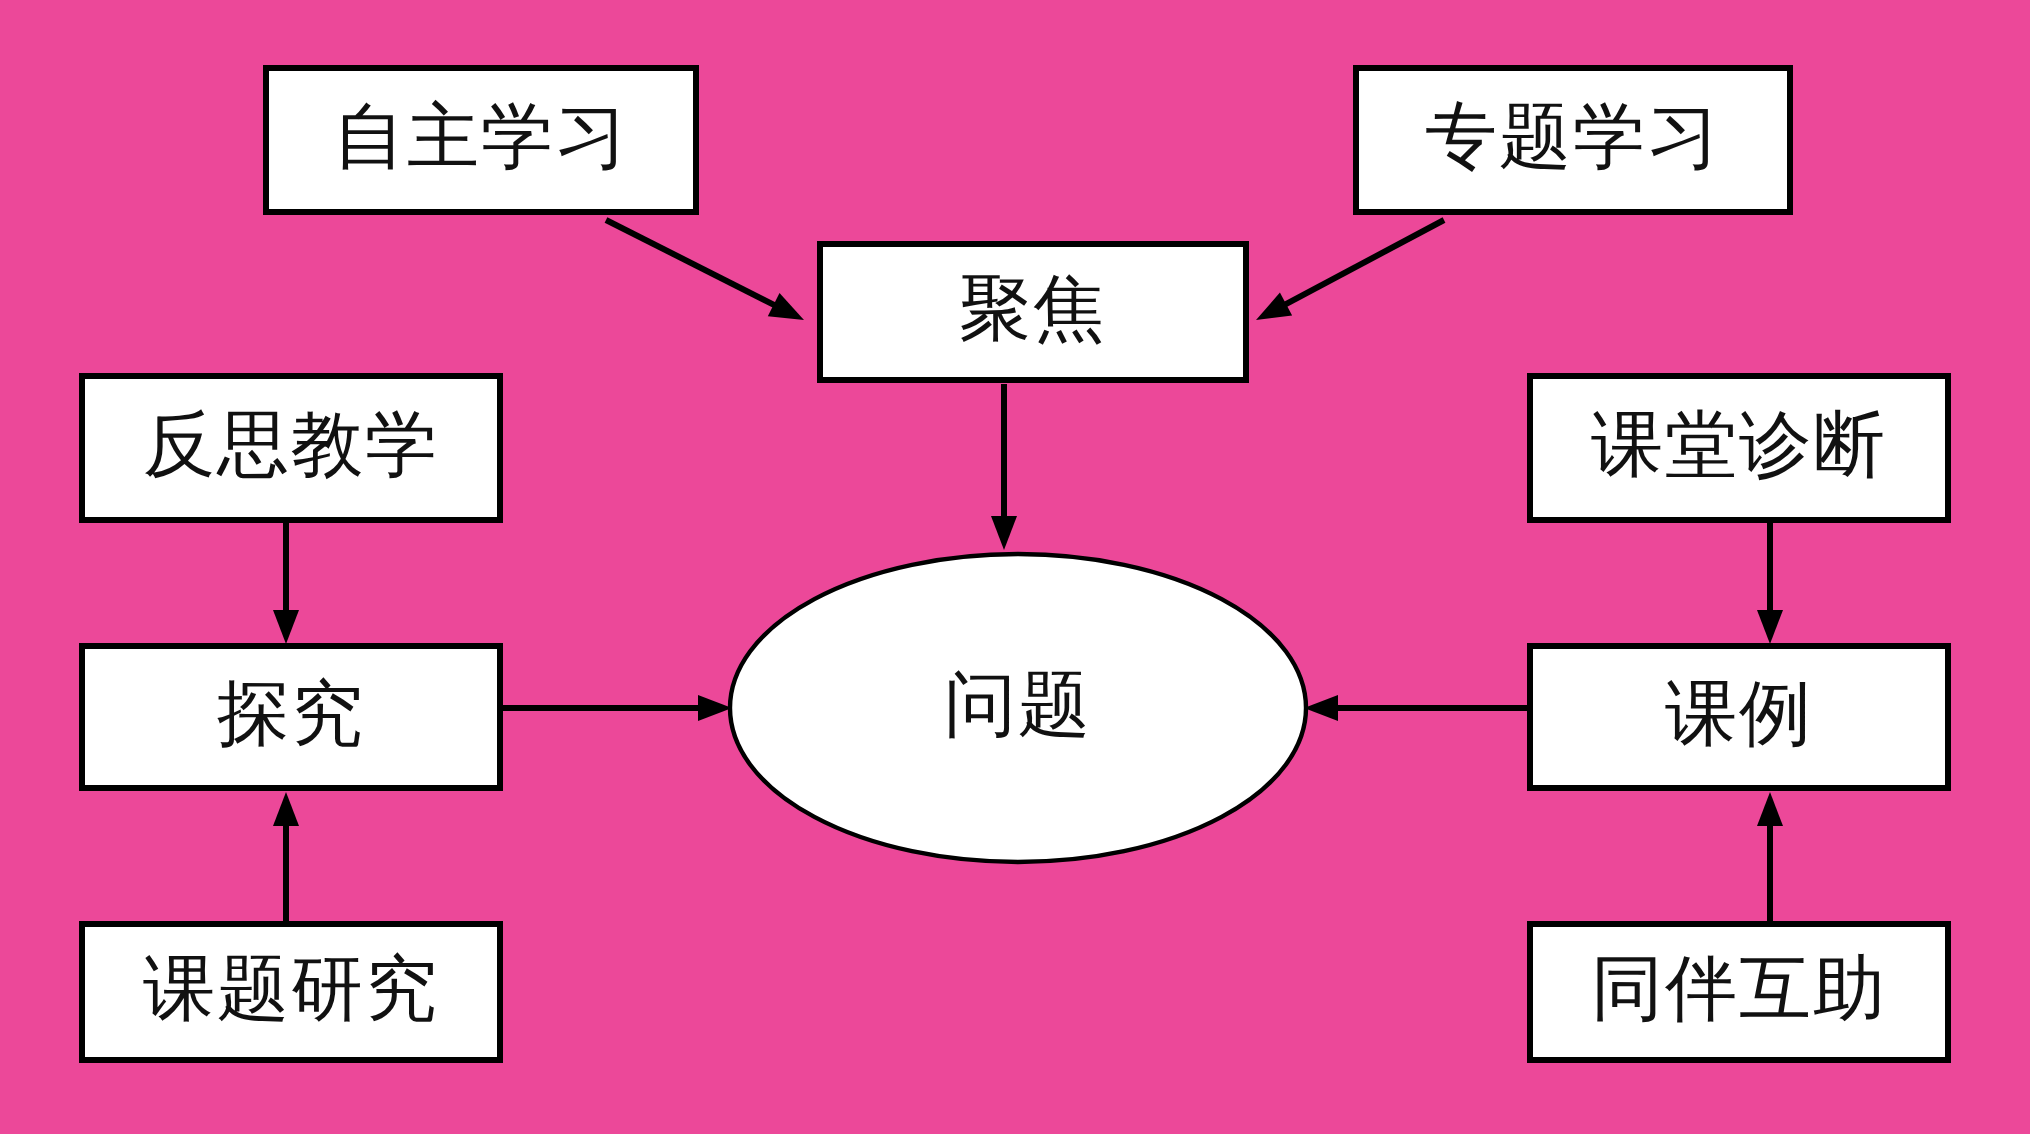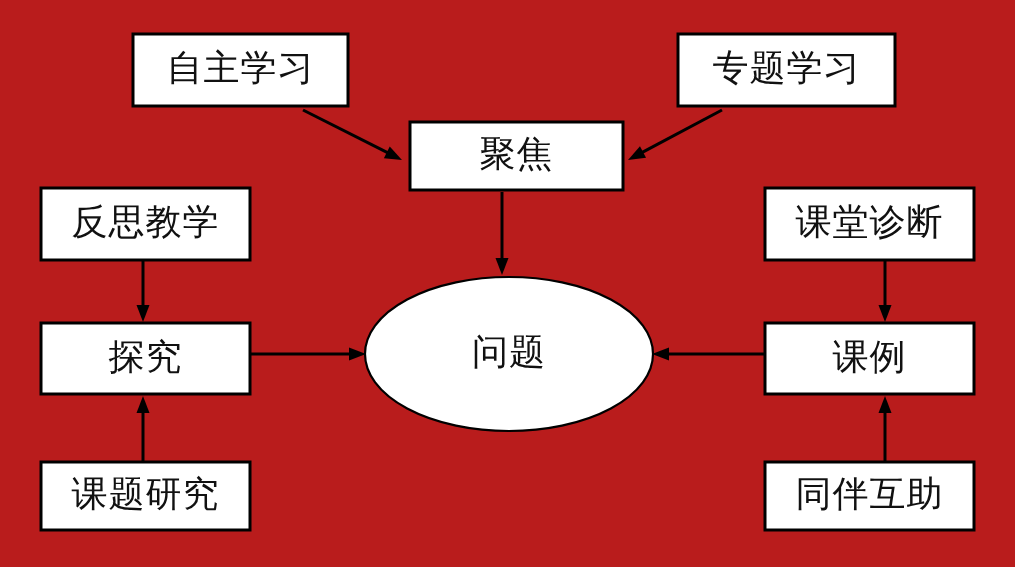--- a/index.html
+++ b/index.html
@@ -10,21 +10,21 @@
   body {
     width: 1015px;
     height: 567px;
     font-family: "Liberation Serif", "DejaVu Serif", serif;
     overflow: hidden;
   }
   #diagram-root {
     position: relative;
     width: 1015px;
     height: 567px;
-    background: #b91c1c;
+    background: #ec4899;
   }
   svg.diagram-canvas {
     display: block;
     width: 1015px;
     height: 567px;
   }
   .node-shape {
     fill: #ffffff;
     stroke: #000000;
     stroke-width: 3;

